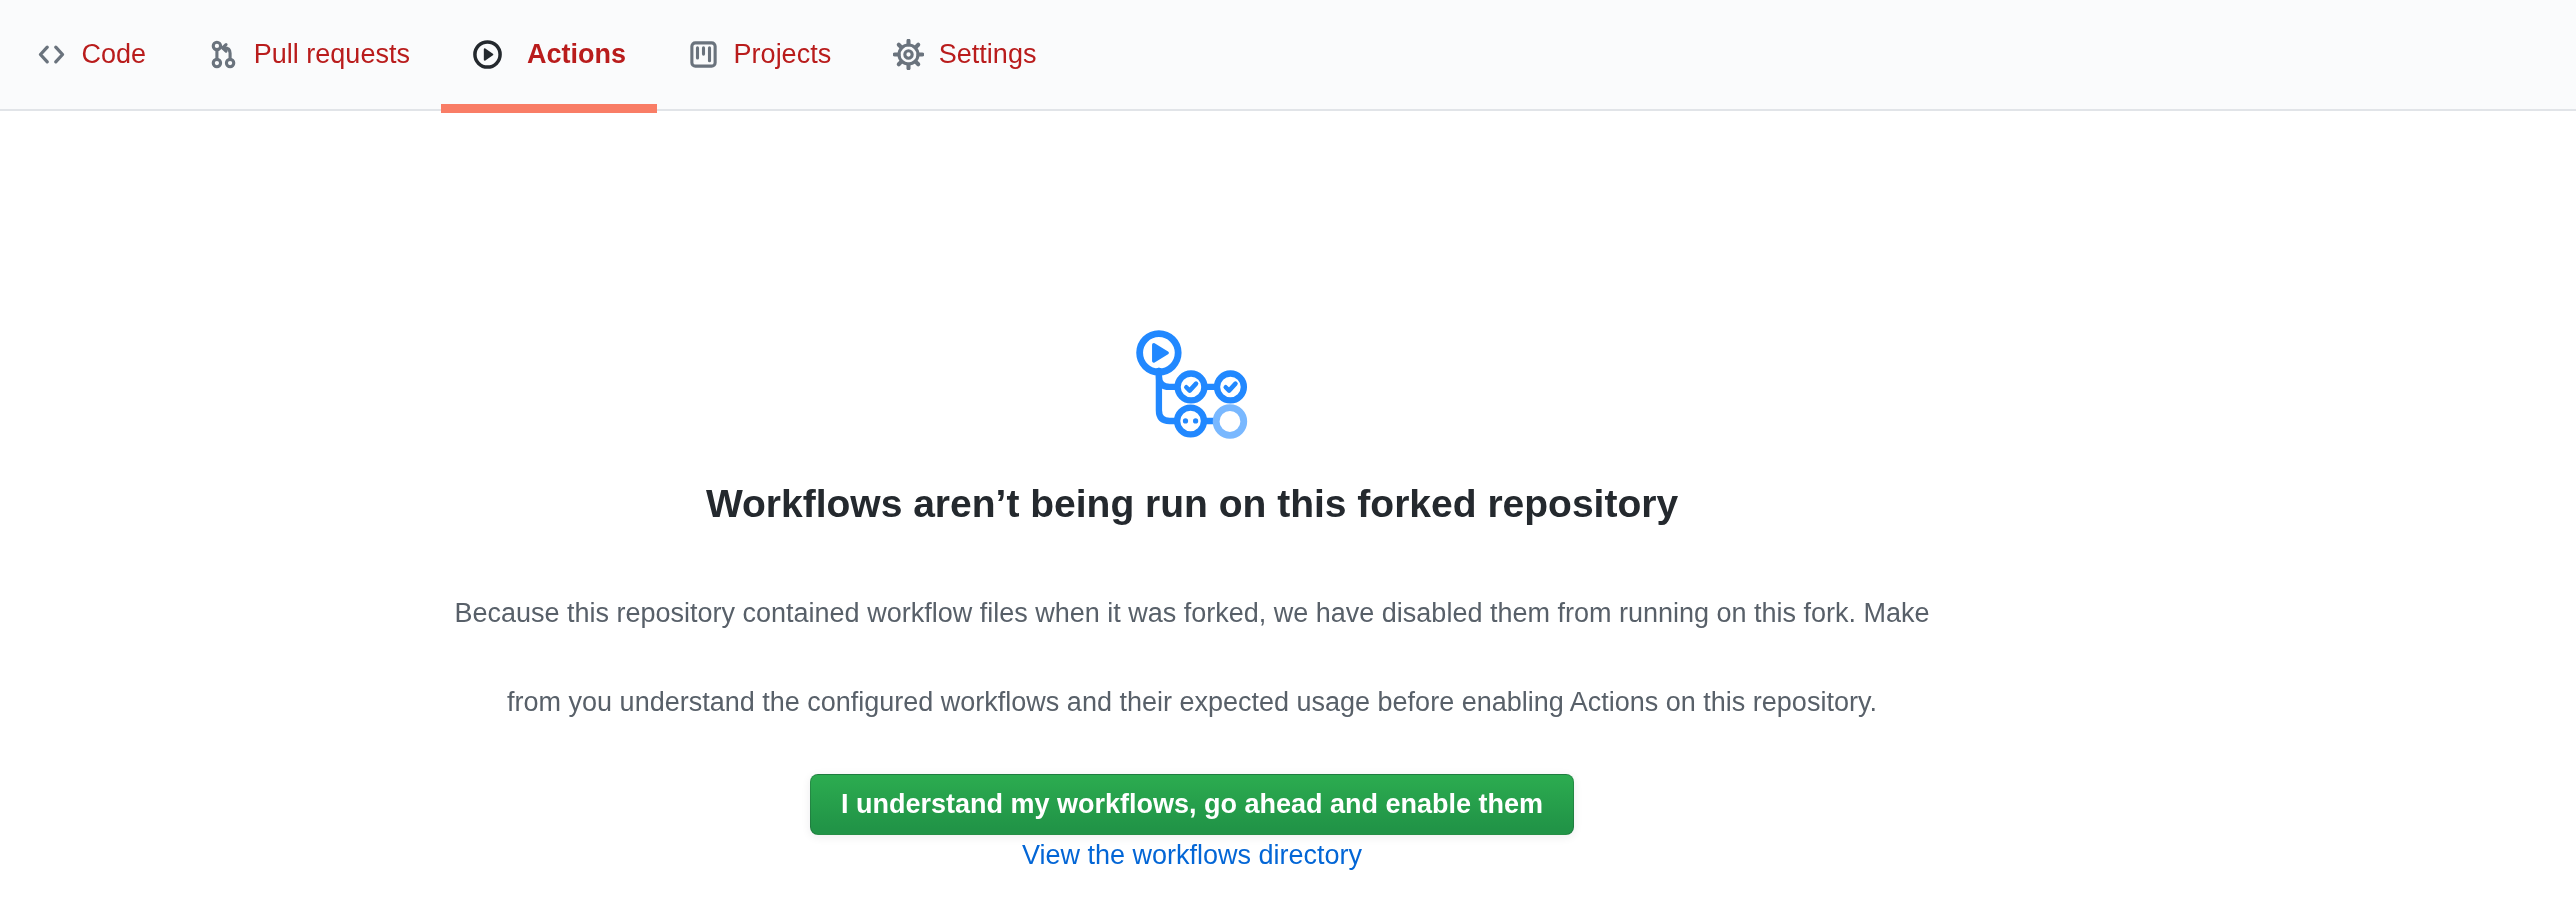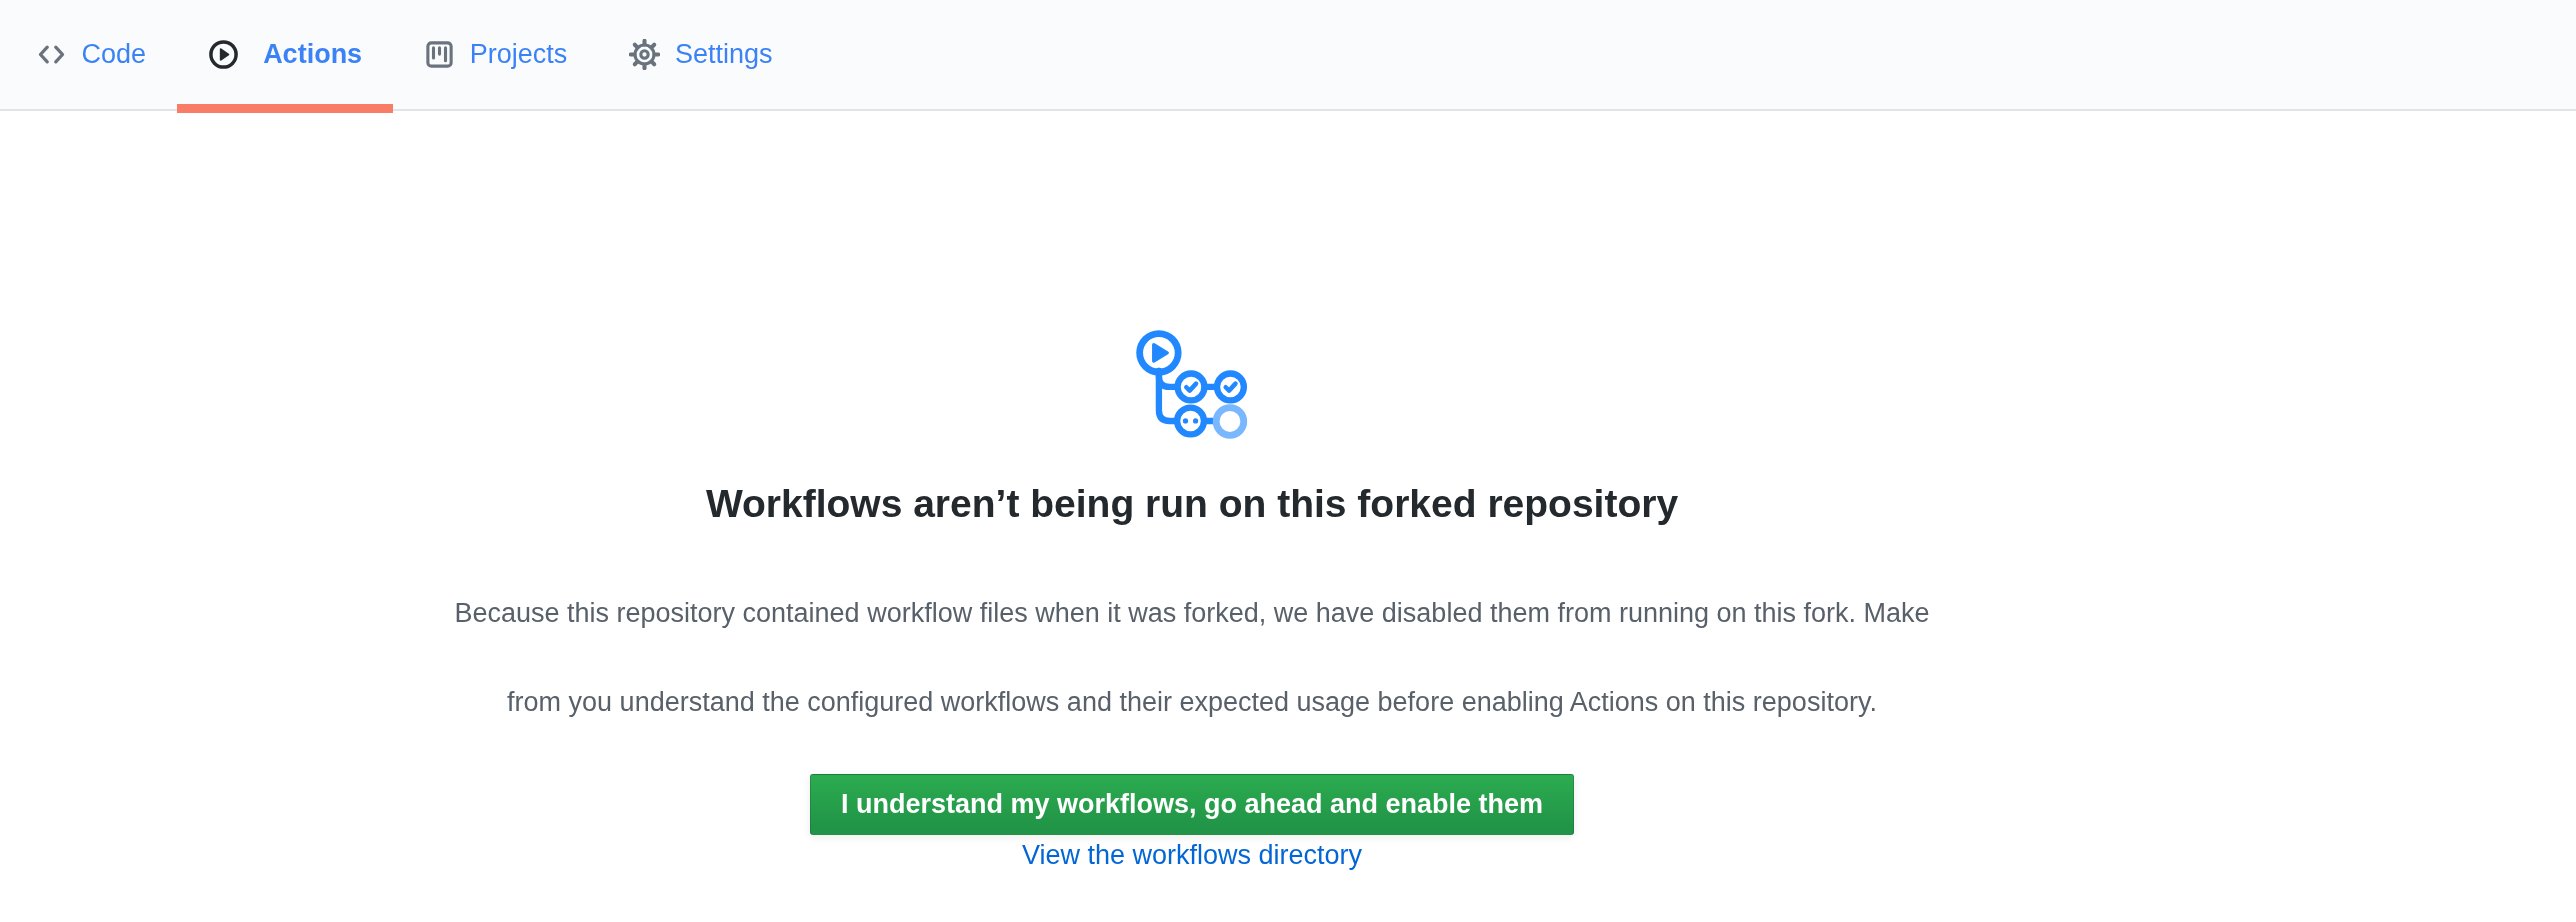--- a/index.html
+++ b/index.html
@@ -22,21 +22,21 @@
     padding-left: 4.9px;
   }
   .tab {
     position: relative;
     display: flex;
     align-items: center;
     gap: 14.7px;
     padding: 0 31px;
     font-size: 27px;
     line-height: 109px;
-    color: #3b82f6;
+    color: #b91c1c;
     text-decoration: none;
     cursor: pointer;
     white-space: nowrap;
   }
   .tab svg { width: 31px; height: 31px; display: block; color: #6a737d; flex: none; }
   .tab.active { font-weight: bold; gap: 24px; }
   .tab.active svg { color: #24292e; }
   .tab.active::after {
     content: "";
     position: absolute;
@@ -69,21 +69,21 @@
     line-height: 41px;
     color: #586069;
     text-align: center;
   }
   .bs-desc span { display: block; margin-top: 48px; }
   .enable-btn {
     margin-top: 51px;
     height: 61px;
     padding: 0 30px;
     border: 1px solid rgba(27, 31, 35, 0.2);
-    border-radius: 3px;
+    border-radius: 8px;
     background: linear-gradient(-180deg, #2cac50 0%, #219447 90%);
     color: #ffffff;
     font-family: "Liberation Sans", sans-serif;
     font-size: 27px;
     font-weight: bold;
     cursor: pointer;
     box-shadow: 0 2px 9.8px rgba(27, 31, 35, 0.08);
   }
   .wf-link {
     font-size: 27px;
@@ -99,20 +99,31 @@
 <nav class="tabbar">
 
   <a class="tab">
     <svg viewBox="0 0 16 16" fill="none" stroke="currentColor" stroke-width="1.7" stroke-linecap="round" stroke-linejoin="round">
       <path d="M5.8 4.2 L2.3 8 L5.8 11.8"></path>
       <path d="M10.2 4.2 L13.7 8 L10.2 11.8"></path>
     </svg>
     <span>Code</span>
   </a>
 
+  <a class="tab">
+    <svg viewBox="0 0 16 16" fill="none" stroke="currentColor" stroke-width="1.6" stroke-linecap="round" stroke-linejoin="round">
+      <circle cx="4.6" cy="3.6" r="1.9"></circle>
+      <path d="M4.6 5.6 V 10.4"></path>
+      <circle cx="4.6" cy="12.4" r="1.9"></circle>
+      <circle cx="11.4" cy="12.4" r="1.9"></circle>
+      <path d="M11.4 10.4 V 7.4 C11.4 5.4 10 4.6 8.4 4.6 H 7.7"></path>
+      <path d="M9.3 2.9 L7.5 4.6 L9.3 6.3"></path>
+    </svg>
+    <span>Pull requests</span>
+  </a>
 
   <a class="tab active">
     <svg viewBox="0 0 16 16" fill="none" stroke="currentColor" stroke-width="1.8">
       <circle cx="8" cy="8" r="6.5"></circle>
       <path d="M6.6 5.3 L10.5 8 L6.6 10.7 Z" fill="currentColor" stroke-width="1" stroke-linejoin="round"></path>
     </svg>
     <span>Actions</span>
   </a>
 
   <a class="tab">

